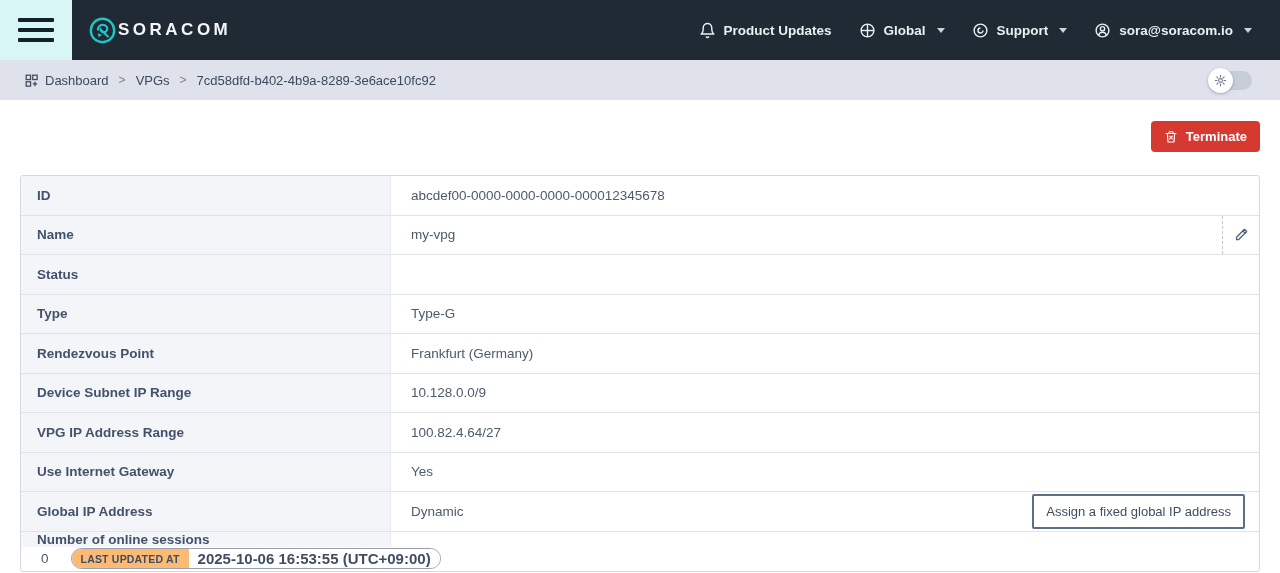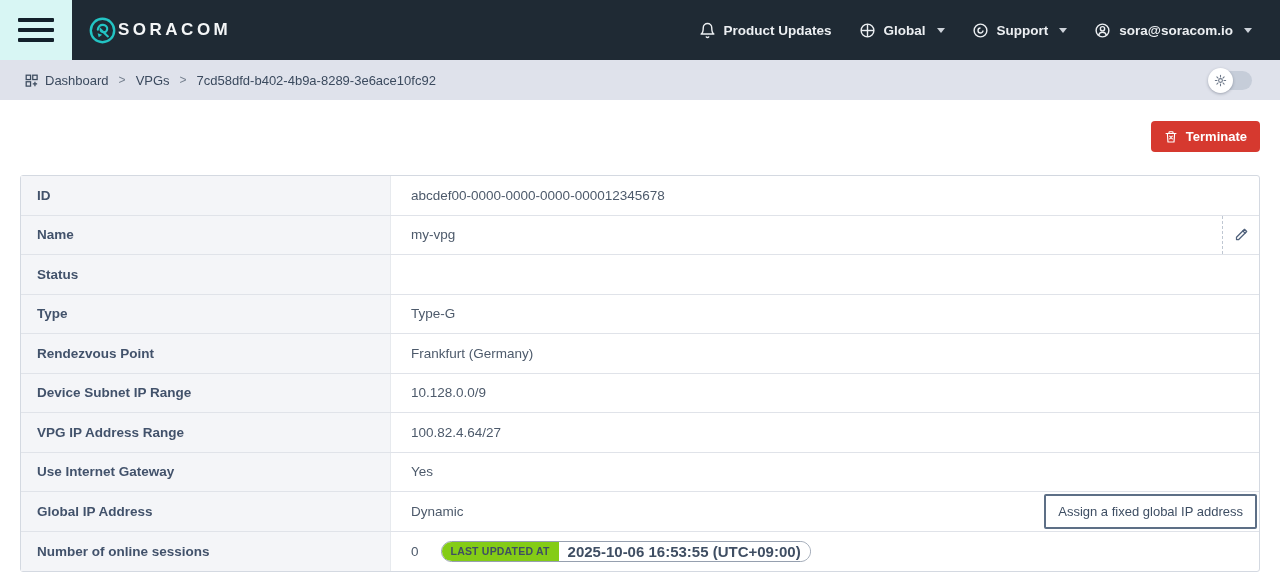--- a/index.html
+++ b/index.html
@@ -34,37 +34,37 @@
   
   .content { padding:0 20px; }
   .actions-row { display:flex; justify-content:flex-end; margin-top:21px; }
   .terminate-btn { background:#d6392f; color:#fff; border:none; border-radius:4px; height:31px;
     padding:1px 13px; font-size:13px; font-weight:700; display:flex; align-items:center; gap:8px;
     cursor:pointer; font-family:inherit; }
 
   
   .detail-table { margin-top:23px; border:1px solid #d4d9e1; border-radius:3px; background:#fff; }
   .detail-row { display:flex; height:39.5px; border-bottom:1px solid #e0e3e9; position:relative; }
-  .detail-row:last-child { border-bottom:none; }
+  .detail-row:last-child { border-bottom:none;flex-direction:column; }
   .cell-label { width:370px; flex:none; background:#f4f5f8; display:flex; align-items:center;
     padding-left:16px; font-weight:700; color:#42526b; font-size:13.5px;
     border-right:1px solid #e7eaee; }
   .cell-value { flex:1; display:flex; align-items:center; padding-left:20px; color:#4d5a6b;
     font-size:13.5px; position:relative; }
 
   .edit-btn { position:absolute; right:0; top:0; bottom:0; width:37px; border-left:1px dashed #bfc7d2;
     display:flex; align-items:center; justify-content:center; cursor:pointer; background:#fff; }
 
-  .assign-btn { position:absolute; right:2px; top:2px; bottom:2px; background:#fff;
+  .assign-btn { position:absolute; right:14px; top:2px; bottom:2px; background:#fff;
     border:2px solid #5d6f86; color:#3e4e63; font-size:13px; padding:0 12px; border-radius:2px;
     cursor:pointer; font-family:inherit; }
 
   .updated-badge { display:inline-flex; align-items:stretch; height:21px; border:1.5px solid #96a0af;
     border-radius:11px; overflow:hidden; margin-left:22px; font-weight:700; }
-  .updated-badge .bk { background:#84cc16; padding:0 9px; font-size:10.5px; color:#3f4e63;
+  .updated-badge .bk { background:#fdba74; padding:0 9px; font-size:10.5px; color:#3f4e63;
     display:flex; align-items:center; letter-spacing:.2px; }
   .updated-badge .bv { background:#fff; padding:0 9px; font-size:15px; color:#3f4e63;
     display:flex; align-items:center; }
 
   svg { display:block; }
 </style>
 </head>
 <body>
 
 <div class="navbar">

